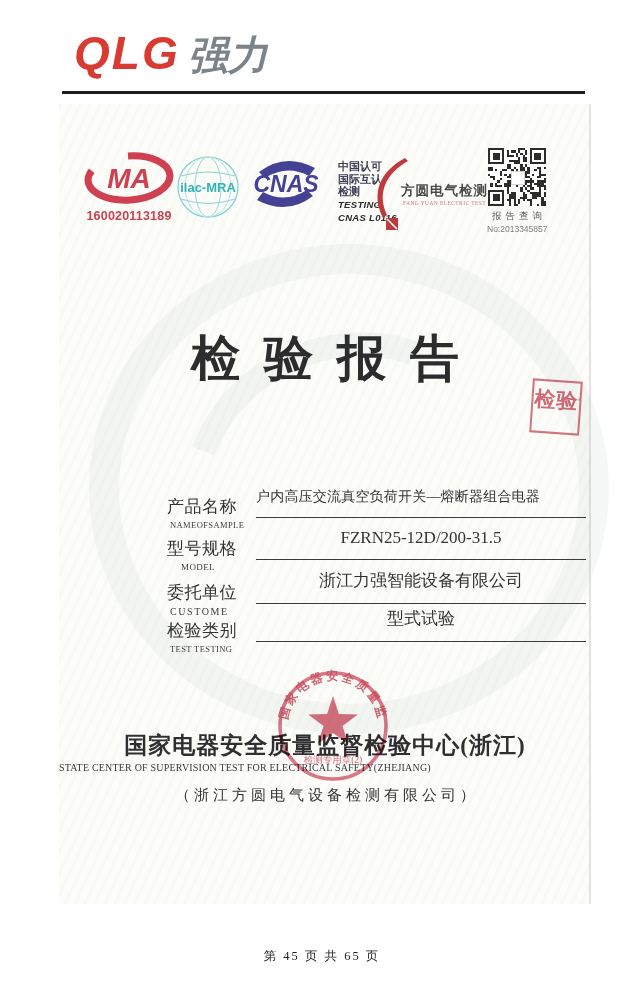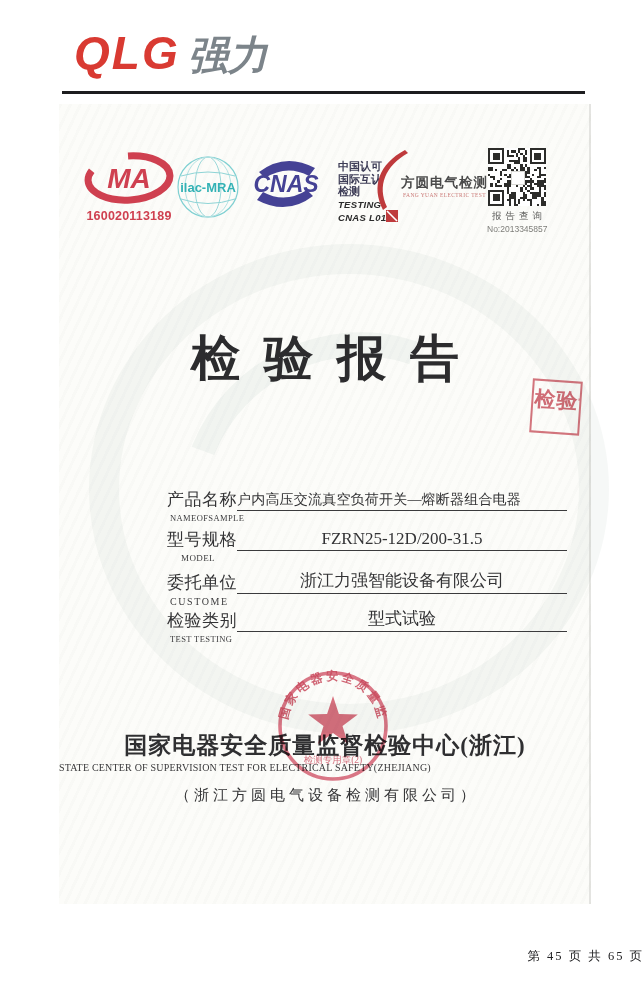--- a/index.html
+++ b/index.html
@@ -26,21 +26,21 @@
   .marks{position:absolute;left:0;top:0;width:100%;height:160px;}
   .cma{position:absolute;left:22px;top:48px;width:96px;text-align:center;}
   .cma-num{font-family:"Liberation Sans","DejaVu Sans",sans-serif;font-weight:bold;
            font-size:12.5px;color:#cf4050;letter-spacing:0.2px;margin-top:1px;}
   .ilac{position:absolute;left:116px;top:50px;width:66px;height:66px;}
   .cnas-logo{position:absolute;left:190px;top:54px;}
   .cnas-cap{position:absolute;left:279px;top:56px;line-height:1.15;}
   .cnas-cap .cjk{font-size:11px;font-weight:bold;color:#3c3b55;}
   .cnas-cap .en{font-family:"Liberation Sans","DejaVu Sans",sans-serif;font-weight:bold;
                 font-size:9.5px;color:#2b2b2b;margin-top:2px;letter-spacing:0.3px;font-style:italic;}
-  .fy{position:absolute;left:308px;top:44px;width:120px;height:80px;}
+  .fy{position:absolute;left:308px;top:52px;width:120px;height:80px;}
   .fy-text{position:absolute;left:34px;top:26px;font-size:13.5px;font-weight:bold;color:#4a4a4a;letter-spacing:1px;white-space:nowrap;}
   .fy-sub{position:absolute;left:36px;top:44px;font-size:5.5px;color:#cb7b78;letter-spacing:0.4px;white-space:nowrap;}
   .qr-wrap{position:absolute;left:428px;top:44px;width:60px;text-align:center;}
   .qr-box{position:relative;width:58px;height:58px;margin:0 auto;background:#fff;}
   .qr-box svg{display:block;width:58px;height:58px;}
   .qr-center{position:absolute;left:23px;top:23px;width:12px;height:12px;background:#fff;border:1px solid #d8d8d4;}
   .qr-cap{margin-top:4px;font-size:9.5px;color:#5a5a58;letter-spacing:4px;text-indent:4px;white-space:nowrap;}
   .qr-no{font-family:"Liberation Sans","DejaVu Sans",sans-serif;font-size:8.5px;color:#7e7e7a;margin-top:1px;}
 
   
@@ -53,38 +53,38 @@
   .side-stamp{position:absolute;left:472px;top:276px;width:46px;height:50px;
               border:2.5px solid rgba(200,72,86,0.75);transform:rotate(4deg);
               overflow:hidden;mix-blend-mode:multiply;}
   .side-stamp span{display:block;margin:4px 0 0 1px;font-size:21px;font-weight:bold;
                    color:rgba(200,72,86,0.8);white-space:nowrap;letter-spacing:1px;}
 
   
   .frow{position:absolute;left:108px;width:400px;white-space:nowrap;}
   .flabel{display:inline-block;vertical-align:bottom;font-size:17px;color:#333335;letter-spacing:0.5px;}
   .fvalue{display:inline-block;vertical-align:bottom;width:330px;border-bottom:1.5px solid #3b3b3d;
-          font-size:17px;color:#333335;text-align:center;padding-bottom:1px;}
+          font-size:17px;color:#333335;text-align:center;padding-bottom:11px;margin-left:19px;}
   .fvalue.left{text-align:left;font-size:14px;letter-spacing:0.2px;}
   .fsub{font-size:8.5px;color:#3c3c3e;margin:2px 0 0 3px;letter-spacing:0.4px;}
   .frow.r3 .fsub{font-size:10px;letter-spacing:1.6px;}
   .frow.r2 .fsub{margin-left:14px;font-size:9px;}
 
   
   .issuer-cn{position:absolute;left:0;top:626px;width:100%;text-align:center;
              font-size:23px;font-weight:bold;color:#2f2f31;letter-spacing:1px;white-space:nowrap;}
   .issuer-en{position:absolute;left:0;top:658px;width:100%;text-align:left;
              font-size:10px;font-weight:normal;color:#38383a;letter-spacing:0.2px;}
   .issuer-co{position:absolute;left:0;top:682px;width:100%;text-align:center;
              font-size:15px;color:#333335;letter-spacing:4px;text-indent:4px;white-space:nowrap;}
   .round-stamp{position:absolute;left:212px;top:560px;width:124px;height:124px;
                mix-blend-mode:multiply;pointer-events:none;}
 
   
-  .footer{position:absolute;left:0;top:948px;width:100%;text-align:right;
+  .footer{position:absolute;left:0;top:948px;width:100%;text-align:center;
           font-size:12.5px;color:#222224;letter-spacing:2px;}
 </style>
 </head>
 <body>
 
 <div class="page">
 
   <div class="logo">
     <span class="latin">QLG</span><span class="cn">强力</span>
   </div>

